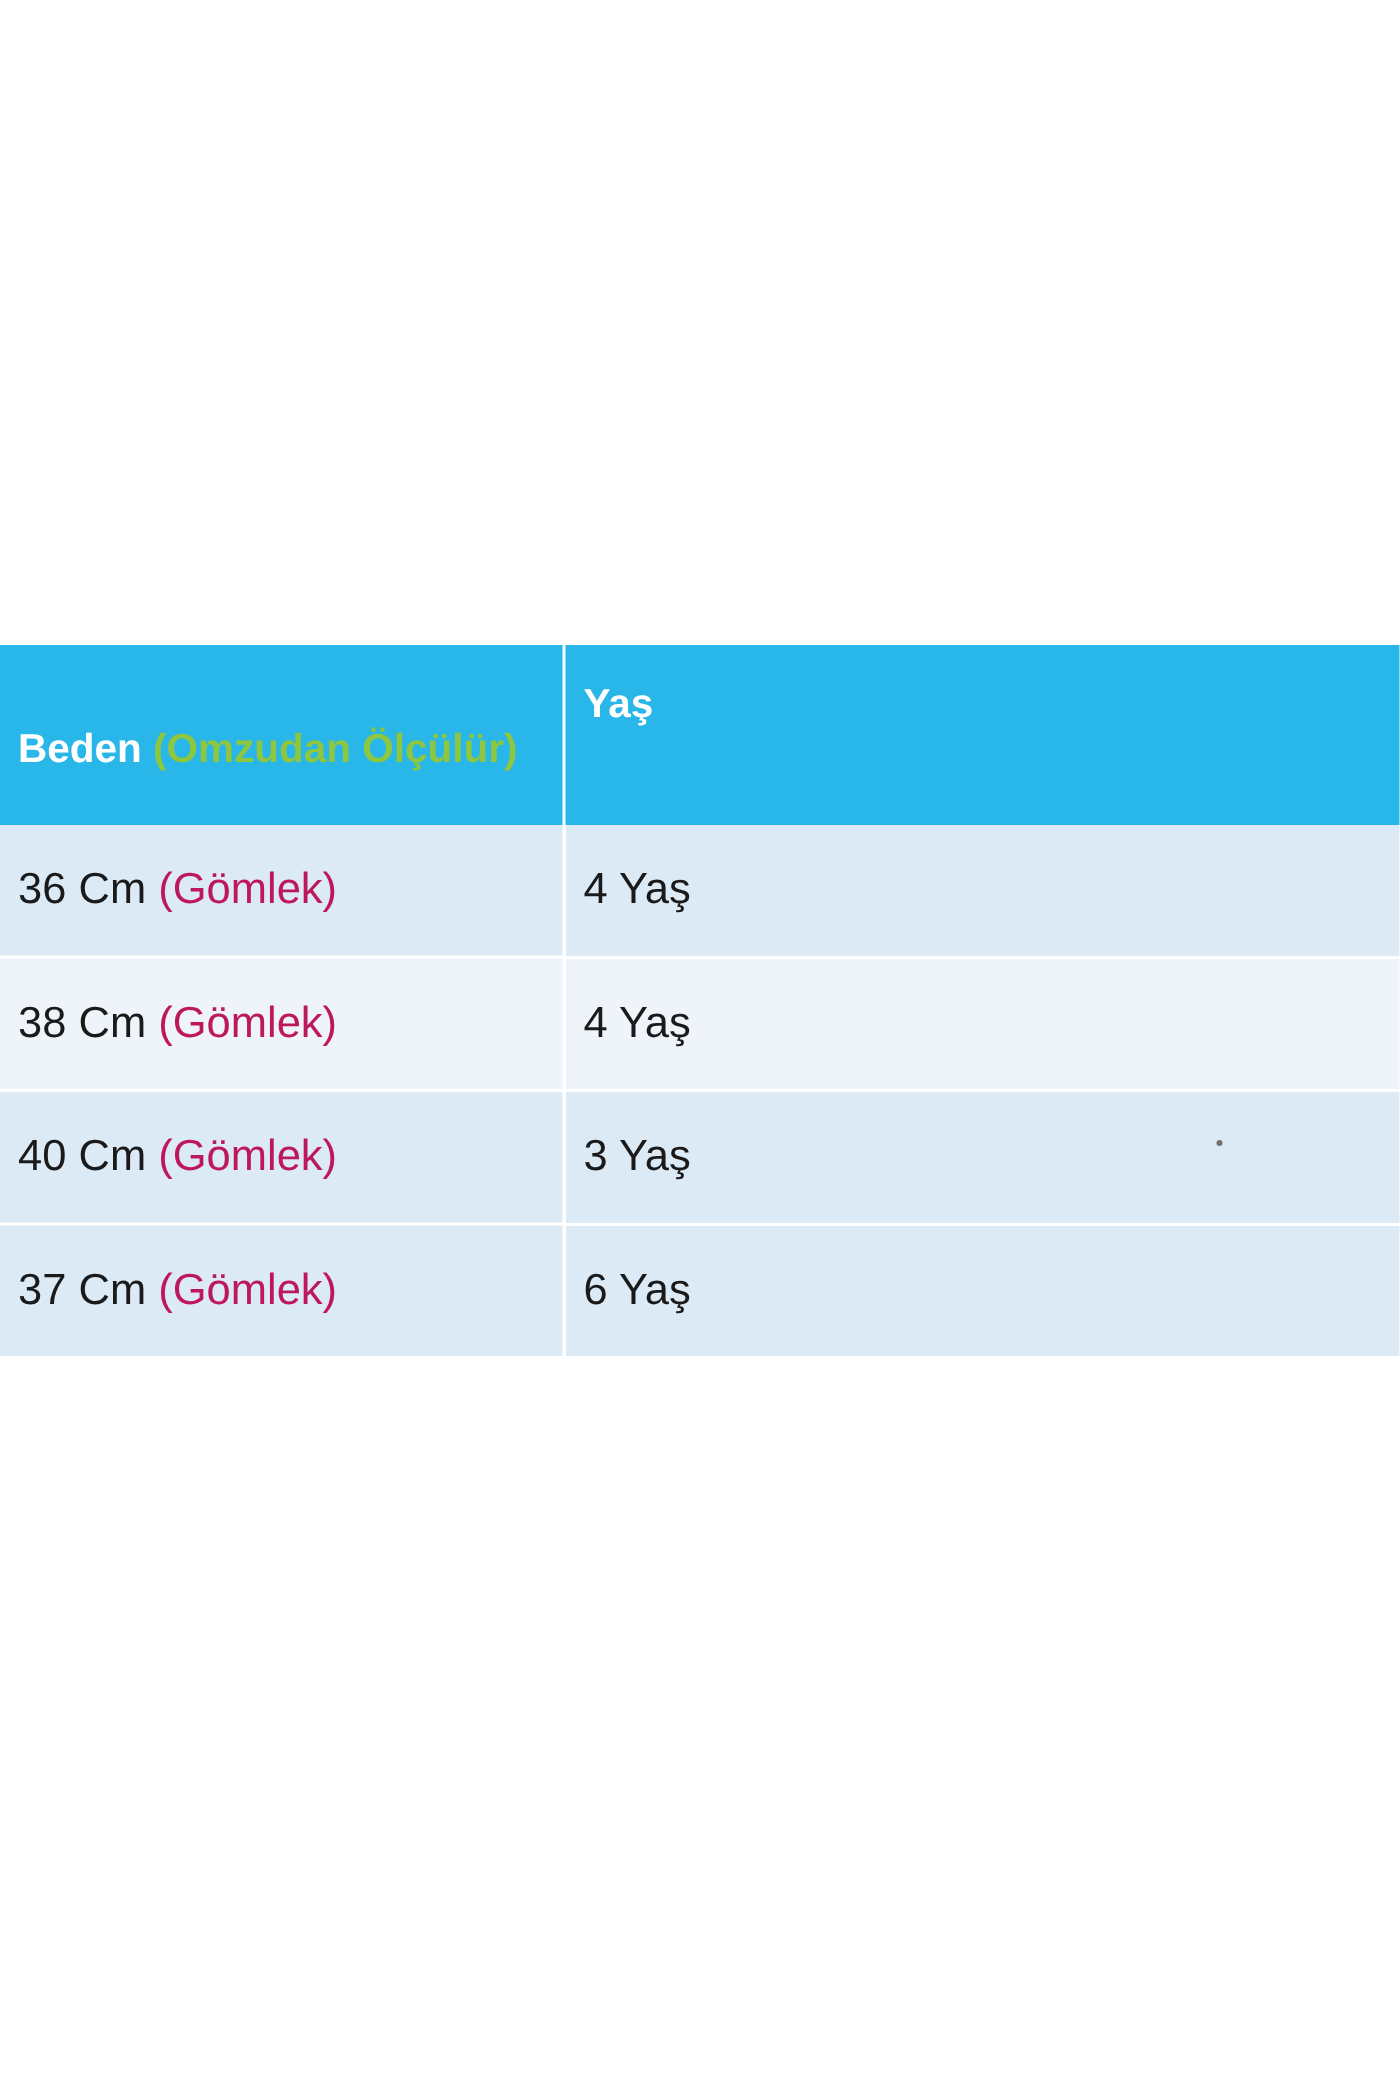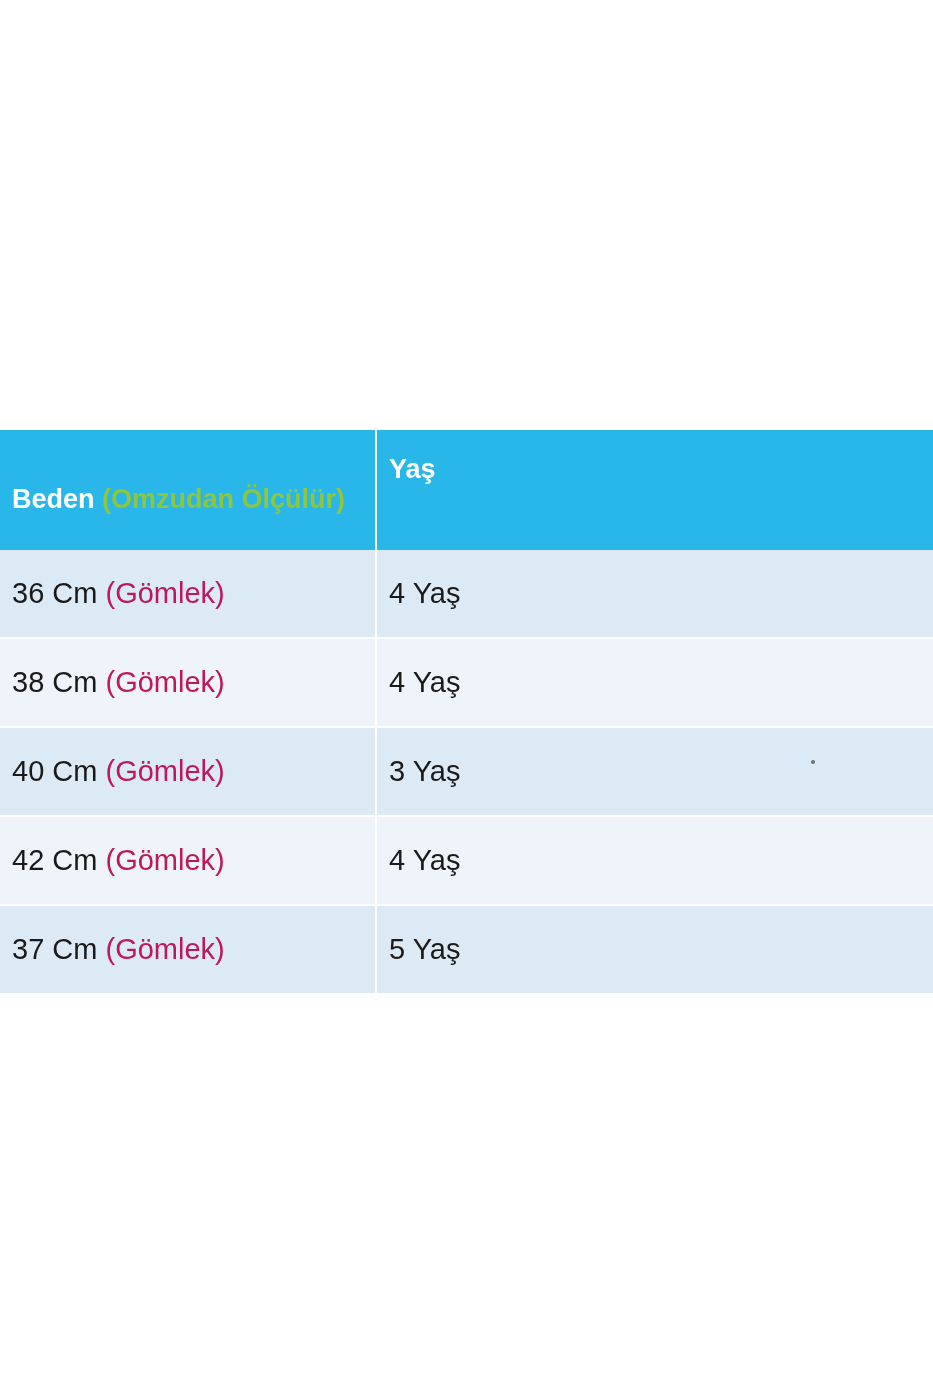--- a/index.html
+++ b/index.html
@@ -143,34 +143,25 @@
       <tr class="odd">
         <td>
           <span>40 Cm</span>
           <span class="paren">(Gömlek)</span>
         </td>
         <td class="age-cell">
           <span>3 Yaş</span>
           <span class="stray-dot"></span>
         </td>
       </tr>
-      <tr class="even">
-        <td>
-          <span>42 Cm</span>
-          <span class="paren">(Gömlek)</span>
-        </td>
-        <td class="age-cell">
-          <span>4 Yaş</span>
-        </td>
-      </tr>
       <tr class="odd">
         <td>
           <span>37 Cm</span>
           <span class="paren">(Gömlek)</span>
         </td>
         <td class="age-cell">
-          <span>5 Yaş</span>
+          <span>6 Yaş</span>
         </td>
       </tr>
     </tbody>
   </table>
 
 </div>
 
 </body></html>

